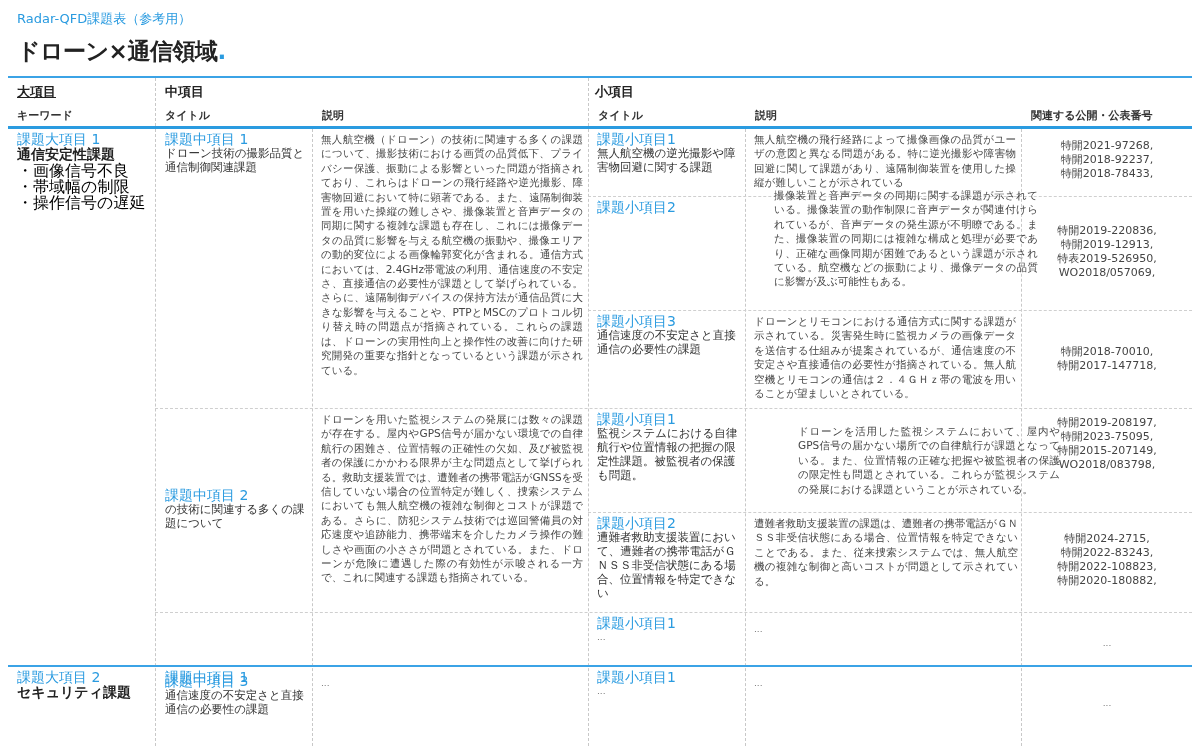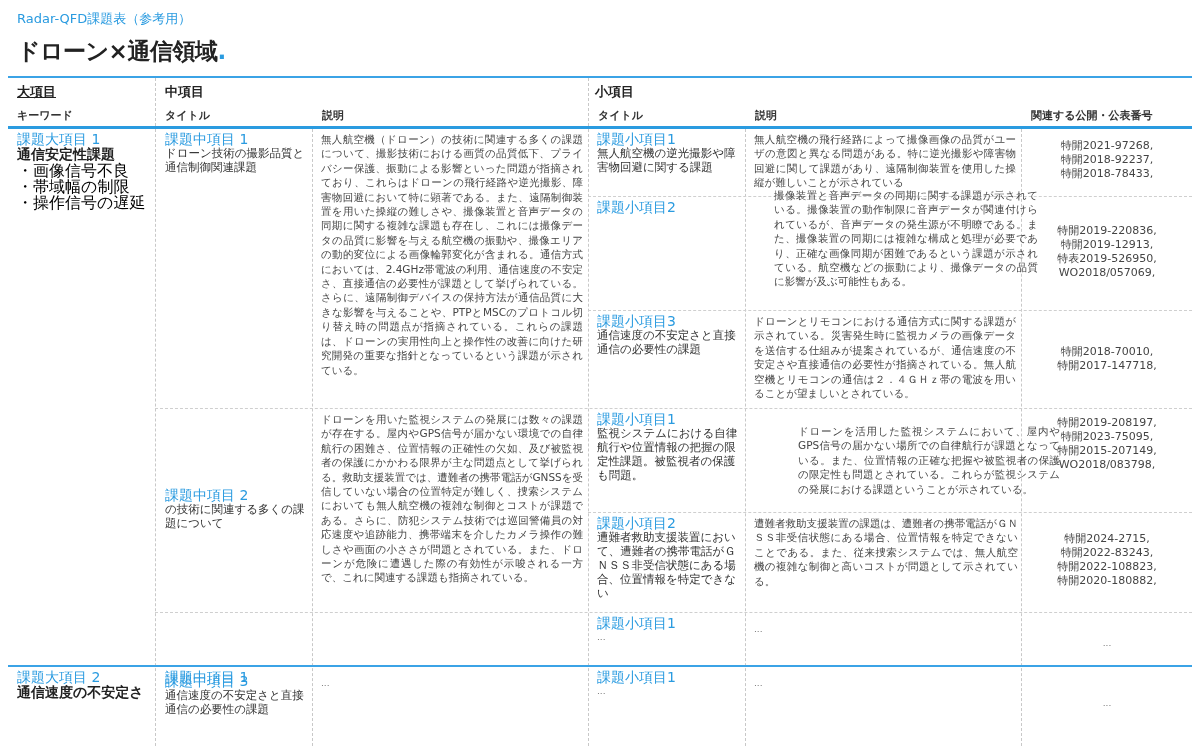--- a/index.html
+++ b/index.html
@@ -149,21 +149,21 @@
   </div>
   <div class="cell" style="left:589px; top:540px; width:142px;">
     <div class="lbl">課題小項目1</div>
     <div class="ellip">...</div>
   </div>
   <div class="cell ellip" style="left:746px; top:546px; width:262px;">...</div>
   <div class="cell pubs ellip" style="left:1014px; top:560px; width:170px;">...</div>
 
   <div class="cell" style="left:9px; top:594px; width:136px;">
     <div class="lbl">課題大項目 2</div>
-    <div class="major-title">通信速度の不安定さ</div>
+    <div class="major-title">セキュリティ課題</div>
   </div>
   <div class="cell" style="left:157px; top:594px; width:142px;">
     <div class="lbl">課題中項目 1</div>
     <div class="ellip" style="margin-top:4px;">...</div>
   </div>
   <div class="cell ellip" style="left:313px; top:600px; width:262px;">...</div>
   <div class="cell" style="left:589px; top:594px; width:142px;">
     <div class="lbl">課題小項目1</div>
     <div class="ellip">...</div>
   </div>

